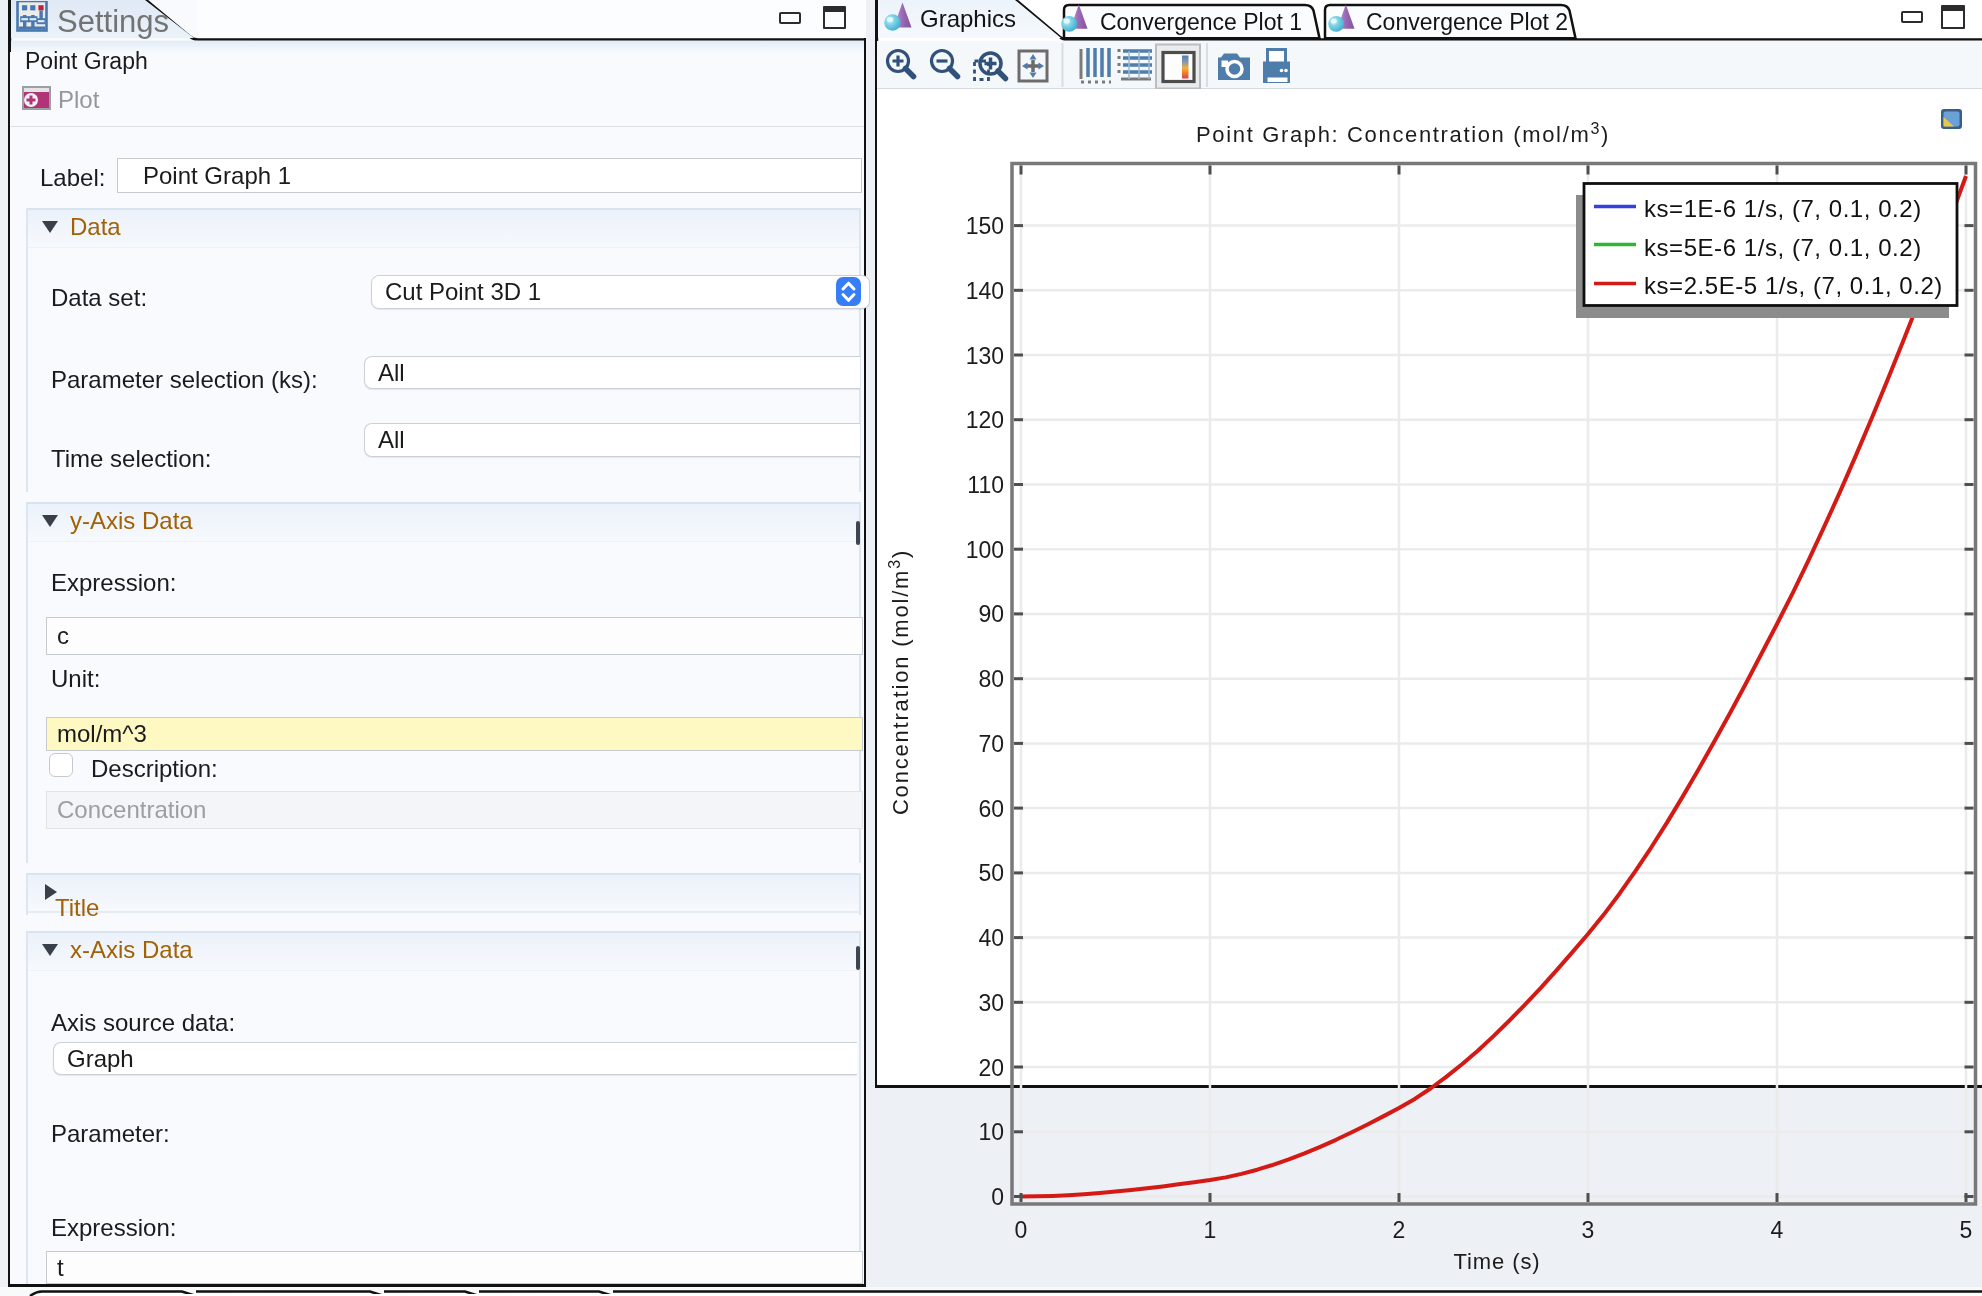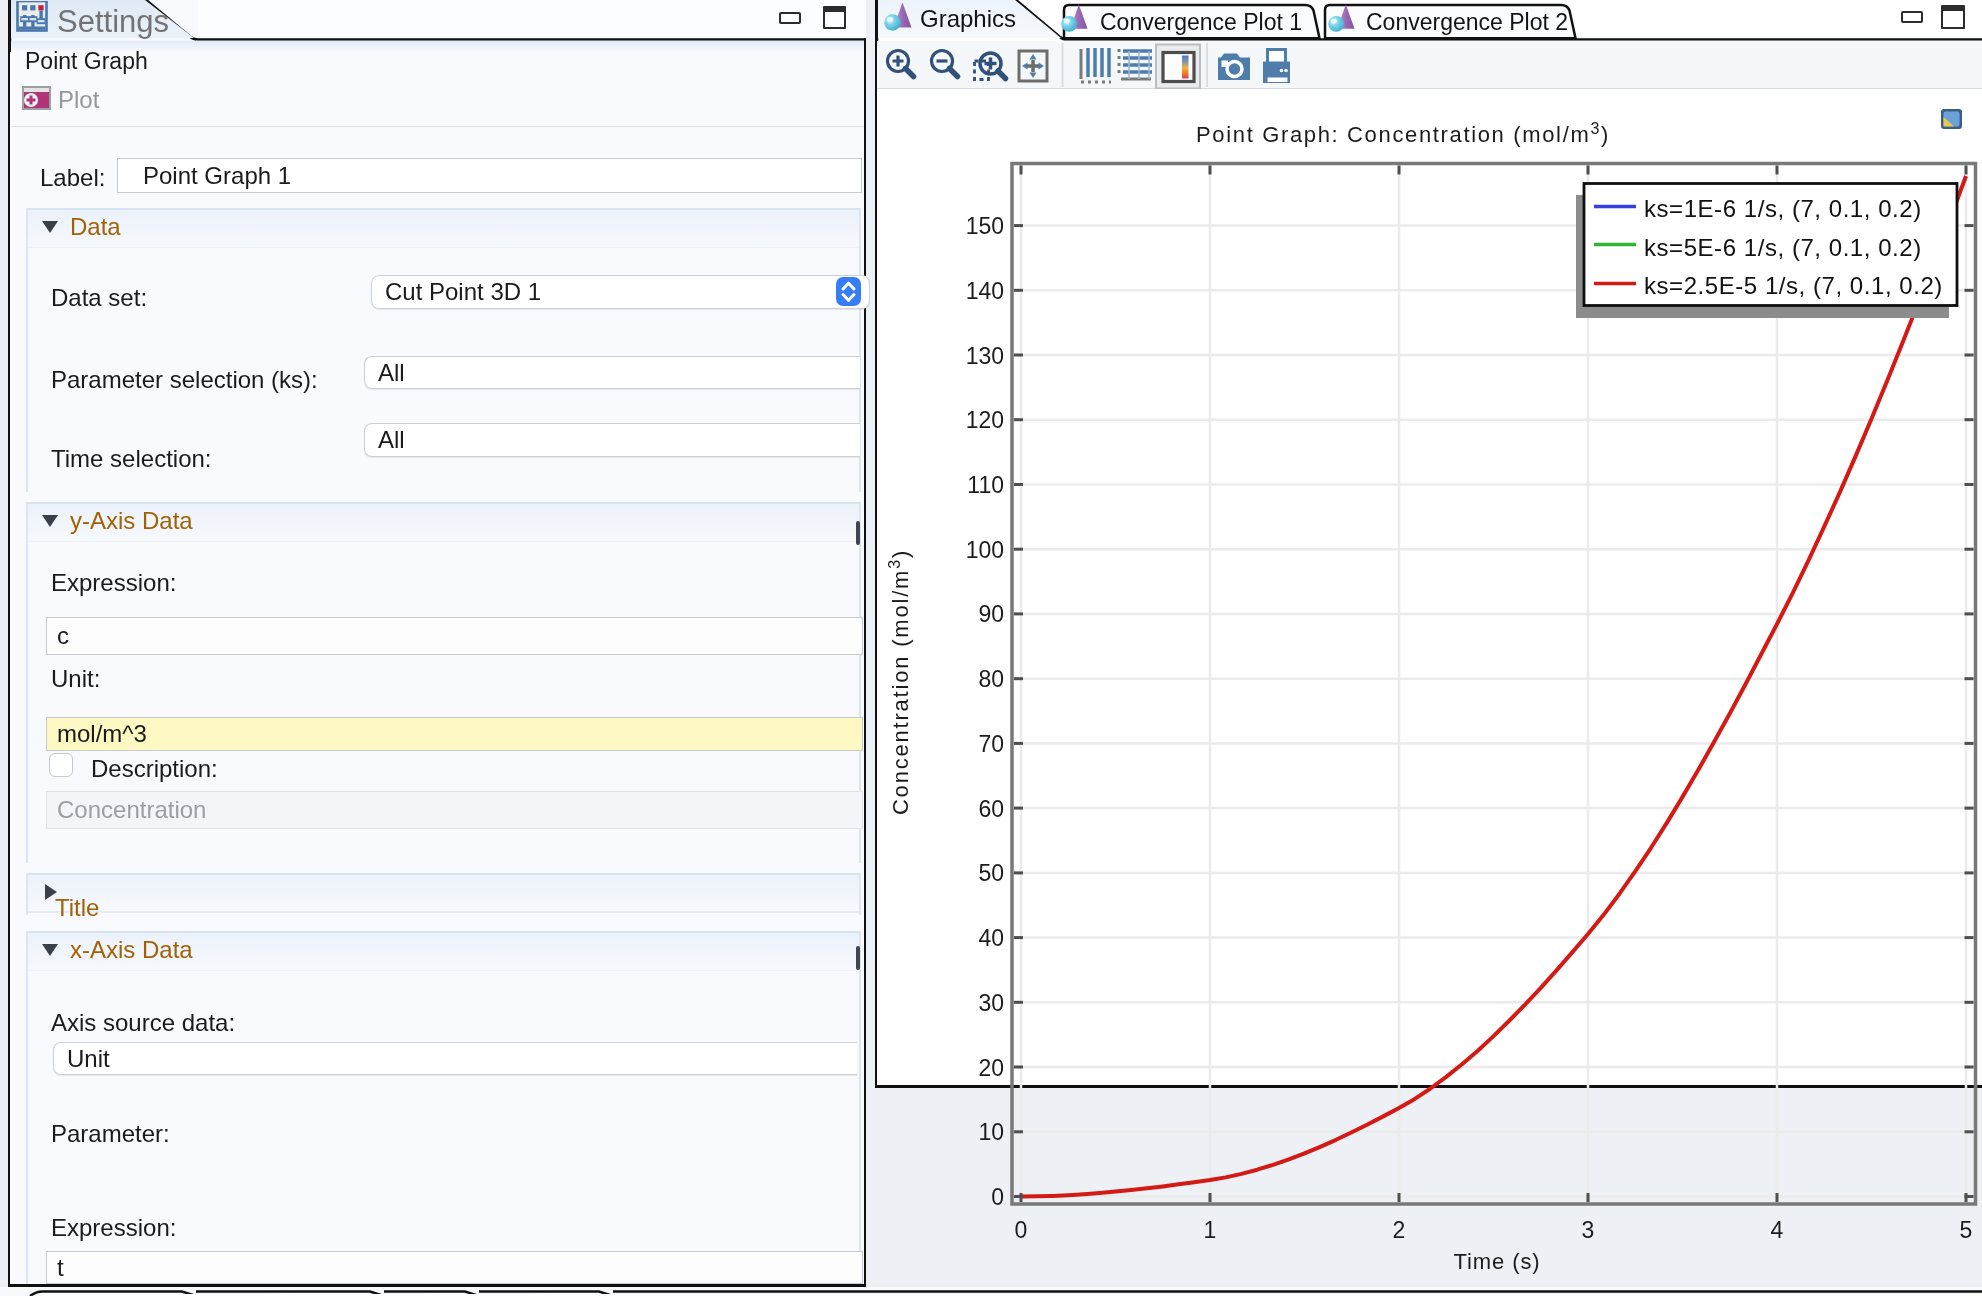--- a/index.html
+++ b/index.html
@@ -123,21 +123,21 @@
   <div class="abs tri-r" style="left:35px; top:884px;"></div>
   <div class="abs sechdr-t" style="left:45px; top:887px;margin-top:7px;">Title</div>
 
   <div class="abs sect" style="left:16px; top:931px; width:835px; height:353px;">
     <div class="shdr" style="height:40px;"></div>
   </div>
   <div class="abs tri-d" style="left:32px; top:944px;"></div>
   <div class="abs sechdr-t" style="left:60px; top:936px;">x-Axis Data</div>
   <div class="abs" style="left:846px; top:946px; width:4px; height:24px; background:#3f4650; border-radius:2px;"></div>
   <div class="abs lbl" style="left:41px; top:1009px;">Axis source data:</div>
-  <div class="abs combo" style="left:43px; top:1042px; width:804px; height:33px; line-height:31px; border-radius:8px 0 0 8px; border-right:none;">Unit</div>
+  <div class="abs combo" style="left:43px; top:1042px; width:804px; height:33px; line-height:31px; border-radius:8px 0 0 8px; border-right:none;">Graph</div>
   <div class="abs lbl" style="left:41px; top:1120px;">Parameter:</div>
   <div class="abs lbl" style="left:41px; top:1214px;">Expression:</div>
   <div class="abs input" style="left:36px; top:1251px; width:817px; height:33px; line-height:31px; background:#fdfdfe;">t</div>
 </div>
 
 <div id="win2" class="abs">
 
   <svg class="abs" style="left:-2px; top:0;" width="1107" height="52" viewBox="0 0 1107 52">
     <path d="M2,52 L2,0 M140,-1 L185,37 Q187.5,39.5 192,39.5 L1107,39.5" fill="none" stroke="#111" stroke-width="2.5"></path>
     <path d="M3,51 L3,0 L140,0 L186,38 L3,38 Z" fill="url(#tg2)"></path>

